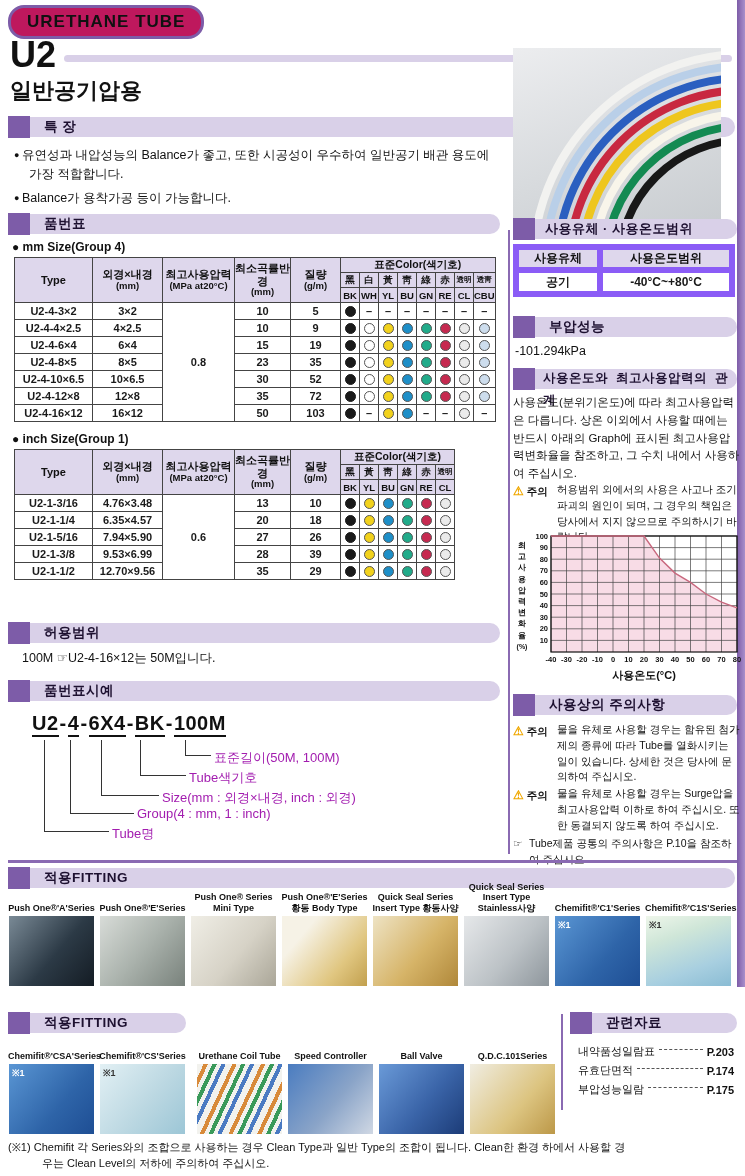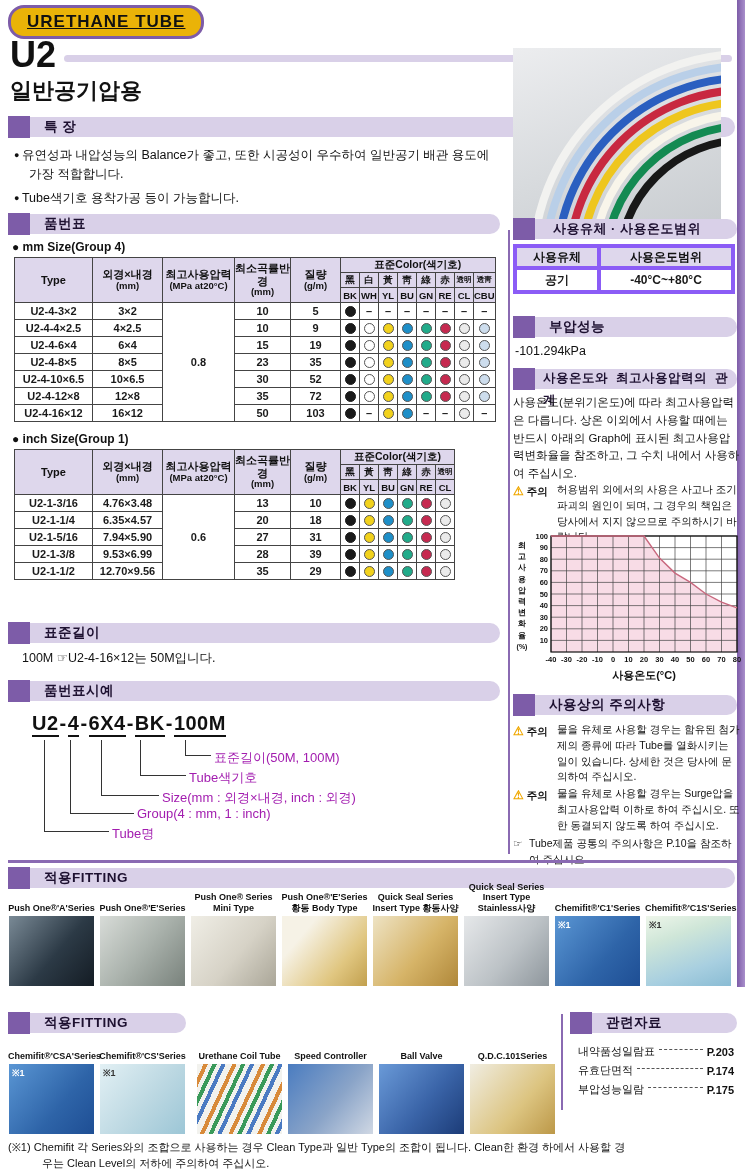--- a/index.html
+++ b/index.html
@@ -5,21 +5,21 @@
   * { margin:0; padding:0; box-sizing:border-box; }
   body { background:#fff; font-family:"Liberation Sans", sans-serif; }
   .page { position:relative; width:745px; height:1176px; background:#fff; overflow:hidden; color:#1a1a1a; }
 
   
   .edge-strip { position:absolute; right:0; top:0; width:8px; height:1176px;
     background:linear-gradient(90deg,#7d5ca8,#a98fcb); }
 
   
   .badge { position:absolute; left:8px; top:5px; padding:4px 16px; border:3.5px solid #7d5ca8;
-    border-radius:16px; background:#eab308; font-size:17px; font-weight:bold; letter-spacing:1px; color:#111;text-decoration:underline; }
+    border-radius:16px; background:#be185d; font-size:17px; font-weight:bold; letter-spacing:1px; color:#111; }
   .big-title { position:absolute; left:10px; top:34px; font-size:36px; font-weight:bold; color:#111; }
   .title-line { position:absolute; left:64px; top:55px; width:668px; height:7px; background:#d9d0e8; border-radius:4px; }
   .subtitle { position:absolute; left:10px; top:76px; font-size:22px; font-weight:bold; color:#111; }
 
   
   .sec { position:absolute; height:22px; }
   .sec .bar { position:absolute; left:12px; right:0; top:1px; height:20px; background:#d9d0e8;
     border-radius:4px 11px 11px 4px; }
   .sec .sq { position:absolute; left:0; top:0; width:22px; height:22px; background:#7d5ca8; }
   .sec .lbl { position:relative; display:block; margin-left:36px; font-weight:bold; font-size:13.5px;
@@ -53,21 +53,21 @@
   .pn-code { position:absolute; left:24px; top:6px; font-size:20px; font-weight:bold; letter-spacing:0.5px; color:#111; white-space:nowrap; }
   .pn-code .seg { border-bottom:2px solid #111; padding-bottom:1px; }
   .pn-code .dash { padding:0 1px; }
   .pn-line { position:absolute; border-left:1.2px solid #333; border-bottom:1.2px solid #333; }
   .pn-label { position:absolute; font-size:13px; color:#a21caf; white-space:nowrap; }
 
   
   .tube-photo { position:absolute; left:513px; top:48px; width:208px; height:190px;
     background:linear-gradient(160deg,#ecedef 0%,#d7dadd 55%,#c7cbcf 100%); }
   .fluid-table { position:absolute; left:513px; top:244px; width:222px; border-collapse:collapse; }
-  .fluid-table th, .fluid-table td { border:4px solid #8b5cf6; text-align:center; }
+  .fluid-table th, .fluid-table td { border:6px solid #8b5cf6; text-align:center; }
   .fluid-table { border:1.5px solid #222; }
   .fluid-table th { background:#ded7ec; font-size:12px; height:22px; color:#111; }
   .fluid-table td { font-size:12px; height:24px; font-weight:bold; }
   .plain-value { position:absolute; font-size:12.5px; color:#111; }
   .para { position:absolute; font-size:11.5px; line-height:1.55; color:#111; }
   .warn { position:absolute; display:flex; font-size:10.5px; line-height:1.5; color:#111; }
   .warn .wicon { flex:0 0 44px; font-weight:bold; white-space:nowrap; }
   .warn .wicon .tri { color:#f0a800; font-size:12px; }
   .warn .wtext { flex:1; }
   .note { position:absolute; display:flex; font-size:10.5px; line-height:1.5; color:#111; }
@@ -123,21 +123,21 @@
   <div class="title-line"></div>
   <div class="subtitle">일반공기압용</div>
 
   <div class="sec" style="left:8px;top:116px;width:727px;">
     <span class="bar"></span>
       <span class="sq"></span>
     <span class="lbl">특 장</span>
   </div>
   <ul class="features">
     <li>유연성과 내압성능의 Balance가 좋고, 또한 시공성이 우수하여 일반공기 배관 용도에 가장 적합합니다.</li>
-    <li>Tube색기호 용착가공 등이 가능합니다.</li>
+    <li>Balance가 용착가공 등이 가능합니다.</li>
   </ul>
 
   <div class="sec" style="left:8px;top:213px;width:492px;">
     <span class="bar"></span>
       <span class="sq"></span>
     <span class="lbl">품번표</span>
   </div>
   <div class="tbl-label" style="left:12px;top:240px;">● mm Size(Group 4)</div>
   <div id="mm-table" style="position:absolute;left:14px;top:257px;">
       <table class="spec">
@@ -326,21 +326,21 @@
             <td><span class="dot yl" style="background: rgb(242, 210, 28);"></span></td>
             <td><span class="dot bu" style="background: rgb(30, 143, 200);"></span></td>
             <td><span class="dot gn" style="background: rgb(33, 171, 138);"></span></td>
             <td><span class="dot re" style="background: rgb(198, 42, 80);"></span></td>
             <td><span class="dot cl" style="background: rgb(235, 235, 235);"></span></td>
           </tr>
           <tr>
             <td class="t-type">U2-1-5/16</td>
             <td>7.94×5.90</td>
             <td>27</td>
-            <td>31</td>
+            <td>26</td>
             <td><span class="dot bk" style="background: rgb(26, 26, 26);"></span></td>
             <td><span class="dot yl" style="background: rgb(242, 210, 28);"></span></td>
             <td><span class="dot bu" style="background: rgb(30, 143, 200);"></span></td>
             <td><span class="dot gn" style="background: rgb(33, 171, 138);"></span></td>
             <td><span class="dot re" style="background: rgb(198, 42, 80);"></span></td>
             <td><span class="dot cl" style="background: rgb(235, 235, 235);"></span></td>
           </tr>
           <tr>
             <td class="t-type">U2-1-3/8</td>
             <td>9.53×6.99</td>
@@ -365,21 +365,21 @@
             <td><span class="dot re" style="background: rgb(198, 42, 80);"></span></td>
             <td><span class="dot cl" style="background: rgb(235, 235, 235);"></span></td>
           </tr>
         </tbody>
       </table>
     </div>
 
   <div class="sec" style="left:8px;top:622px;width:492px;">
     <span class="bar"></span>
       <span class="sq"></span>
-    <span class="lbl">표준길이</span>
+    <span class="lbl">허용범위</span>
   </div>
   <div class="plain-value" style="left:22px;top:650px;">100M ☞U2-4-16×12는 50M입니다.</div>
 
   <div class="sec" style="left:8px;top:680px;width:492px;">
     <span class="bar"></span>
       <span class="sq"></span>
     <span class="lbl">품번표시예</span>
   </div>
   <div class="pn-diagram">
     <div class="pn-code">
@@ -406,21 +406,21 @@
         <circle cx="232" cy="218" r="164" fill="none" stroke="#eec61e" stroke-width="8"></circle>
         <circle cx="232" cy="218" r="152" fill="none" stroke="#f8f5ea" stroke-width="8"></circle>
         <circle cx="232" cy="218" r="140" fill="none" stroke="#138a52" stroke-width="8"></circle>
         <circle cx="232" cy="218" r="126" fill="none" stroke="#181818" stroke-width="8"></circle>
       </svg>
   </div>
 
   <div class="sec" style="left:513px;top:218px;width:224px;">
     <span class="bar"></span>
       <span class="sq"></span>
-    <span class="lbl" style="font-size:13px;margin-left:40px;">사용유체 · 사용온도범위</span>
+    <span class="lbl" style="font-size:13px;margin-left:32px;">사용유체 · 사용온도범위</span>
   </div>
   <table class="fluid-table">
     <tbody>
         <tr>
       <th style="width:84px;">사용유체</th>
       <th>사용온도범위</th>
     </tr>
     <tr>
       <td>공기</td>
       <td>-40°C~+80°C</td>

